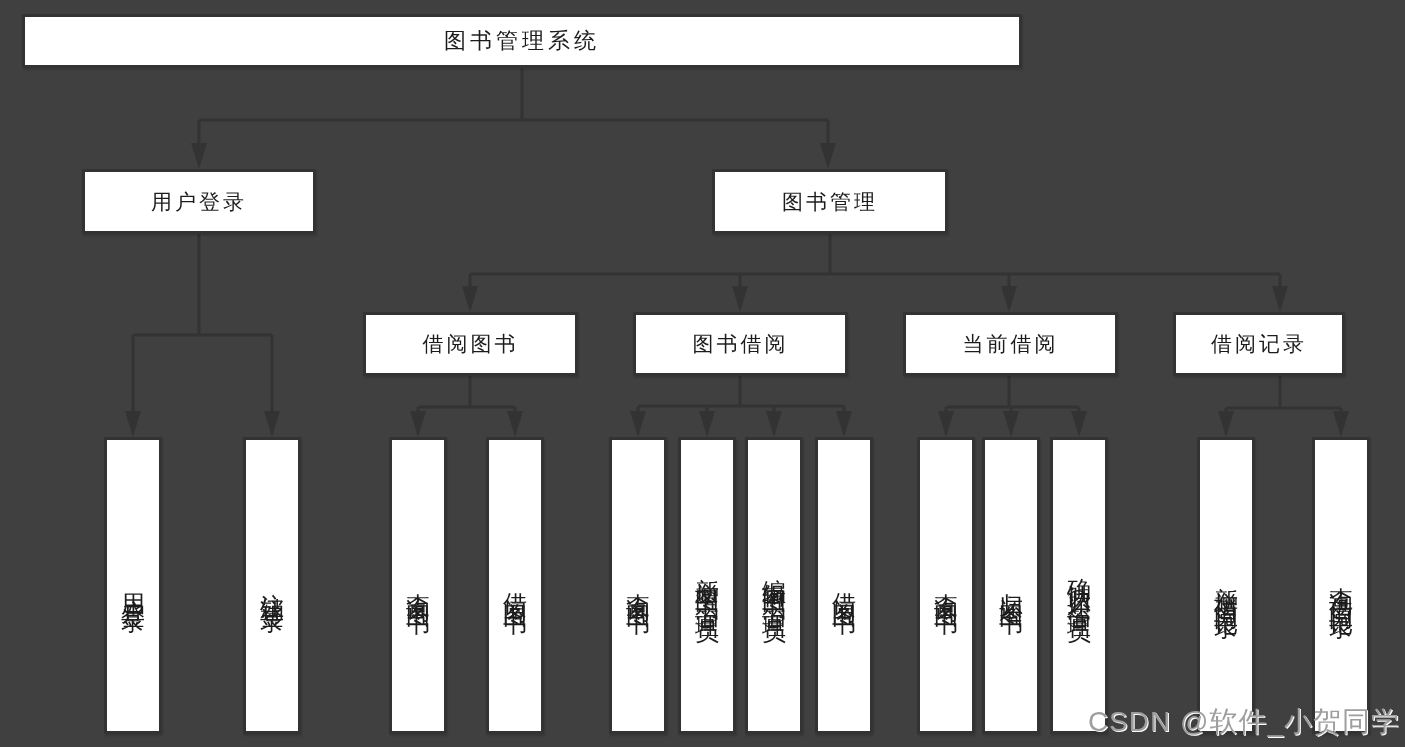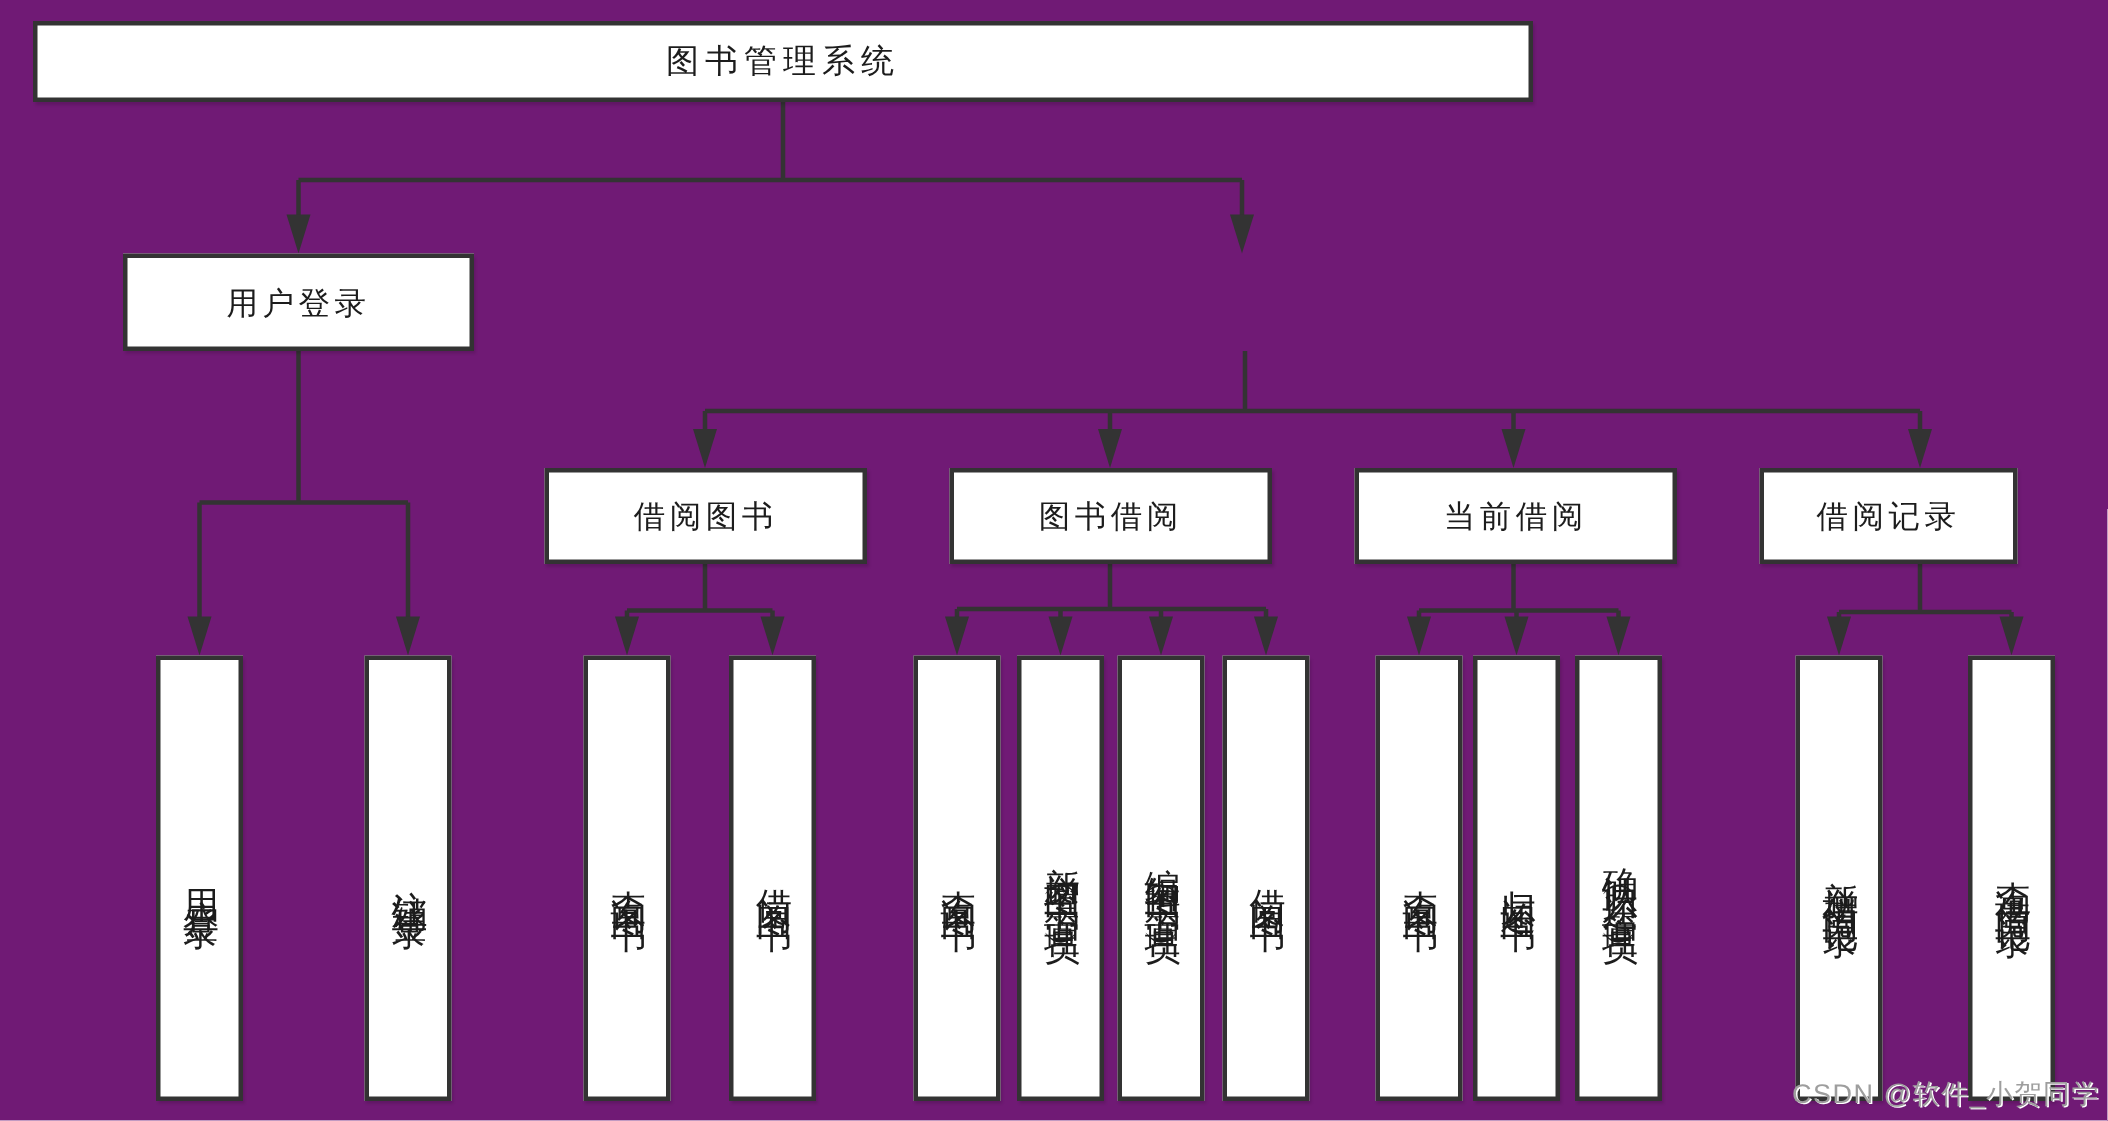--- a/index.html
+++ b/index.html
@@ -1,21 +1,21 @@
 <!DOCTYPE html>
 <html><head>
 <meta charset="utf-8">
 <style>
   html, body { margin: 0; padding: 0; background: #ffffff; }
   body { font-family: "Liberation Sans", "DejaVu Sans", sans-serif; }
   .canvas {
     position: relative;
     width: 1405px;
     height: 747px;
-    background: #701a75;
+    background: #404040;
     overflow: hidden;
   }
   .connectors {
     position: absolute;
     left: 0; top: 0;
     width: 1405px; height: 747px;
   }
   .box {
     position: absolute;
     box-sizing: border-box;
@@ -44,21 +44,21 @@
     text-orientation: mixed;
     font-size: 24px;
     letter-spacing: 6px;
     line-height: 1;
     box-shadow: 1px 2px 2px rgba(0,0,0,0.15);
   }
   .watermark {
     position: absolute;
     right: 5px;
     bottom: 6px;
-    font-size: 18px;
+    font-size: 28px;
     letter-spacing: 1px;
     color: #9e9e9e;
     text-shadow: 1px 1px 0 #ffffff;
     z-index: 5;
     white-space: nowrap;
     text-align: right;
   }
 </style>
 </head>
 <body>
@@ -104,20 +104,21 @@
       <polygon points="1003,411 1019,411 1011,437"></polygon>
       <polygon points="1071,411 1087,411 1079,437"></polygon>
       <polygon points="1218,411 1234,411 1226,437"></polygon>
       <polygon points="1333,411 1349,411 1341,437"></polygon>
     </g>
   </svg>
 
   <div class="box root-box" style="left:22px; top:14px; width:1000px; height:54px;">图书管理系统</div>
 
   <div class="box" style="left:82px; top:169px; width:234px; height:65px;">用户登录</div>
+  <div class="box" style="left:712px; top:169px; width:236px; height:65px;">图书管理</div>
 
   <div class="box" style="left:363px; top:312px; width:215px; height:64px;">借阅图书</div>
   <div class="box" style="left:903px; top:312px; width:215px; height:64px;">当前借阅</div>
   <div class="box" style="left:633px; top:312px; width:215px; height:64px;">图书借阅</div>
   <div class="box" style="left:1173px; top:312px; width:172px; height:64px;">借阅记录</div>
 
   <div class="vbox" style="left:104px; top:437px; width:58px; height:297px;">用户登录</div>
   <div class="vbox" style="left:243px; top:437px; width:58px; height:297px;">注销登录</div>
 
   <div class="vbox" style="left:389px; top:437px; width:58px; height:297px;">查询图书</div>

